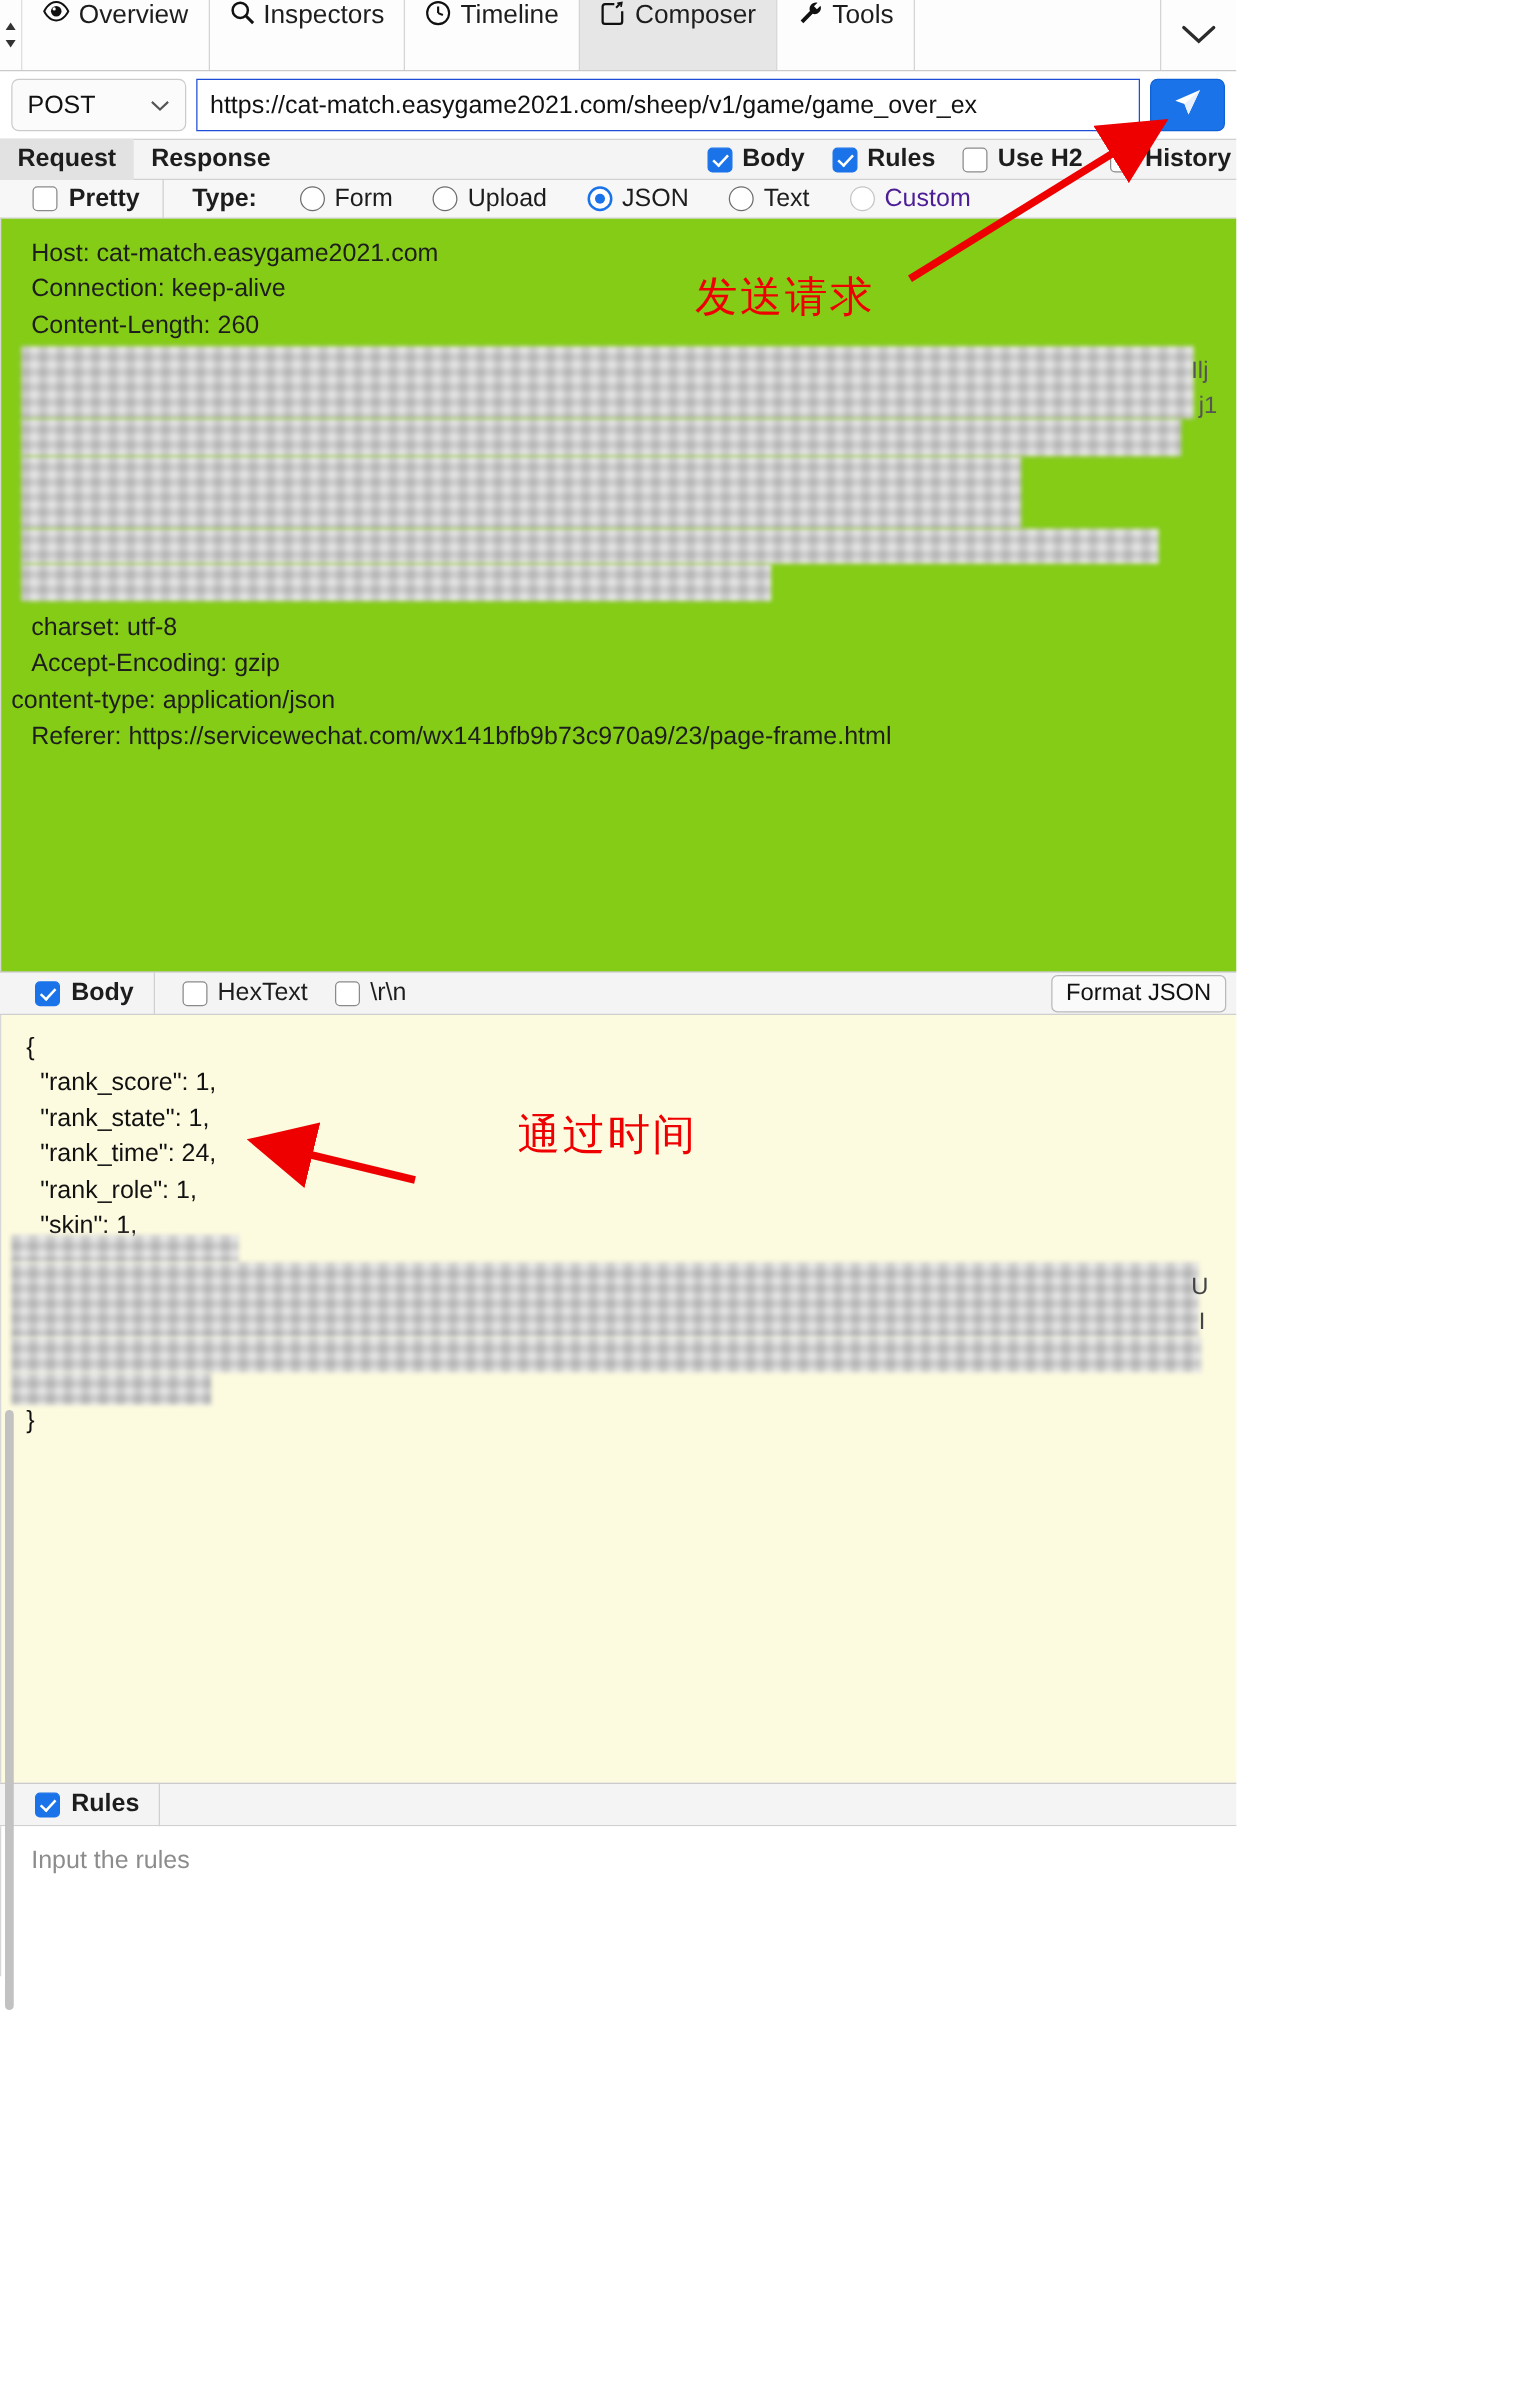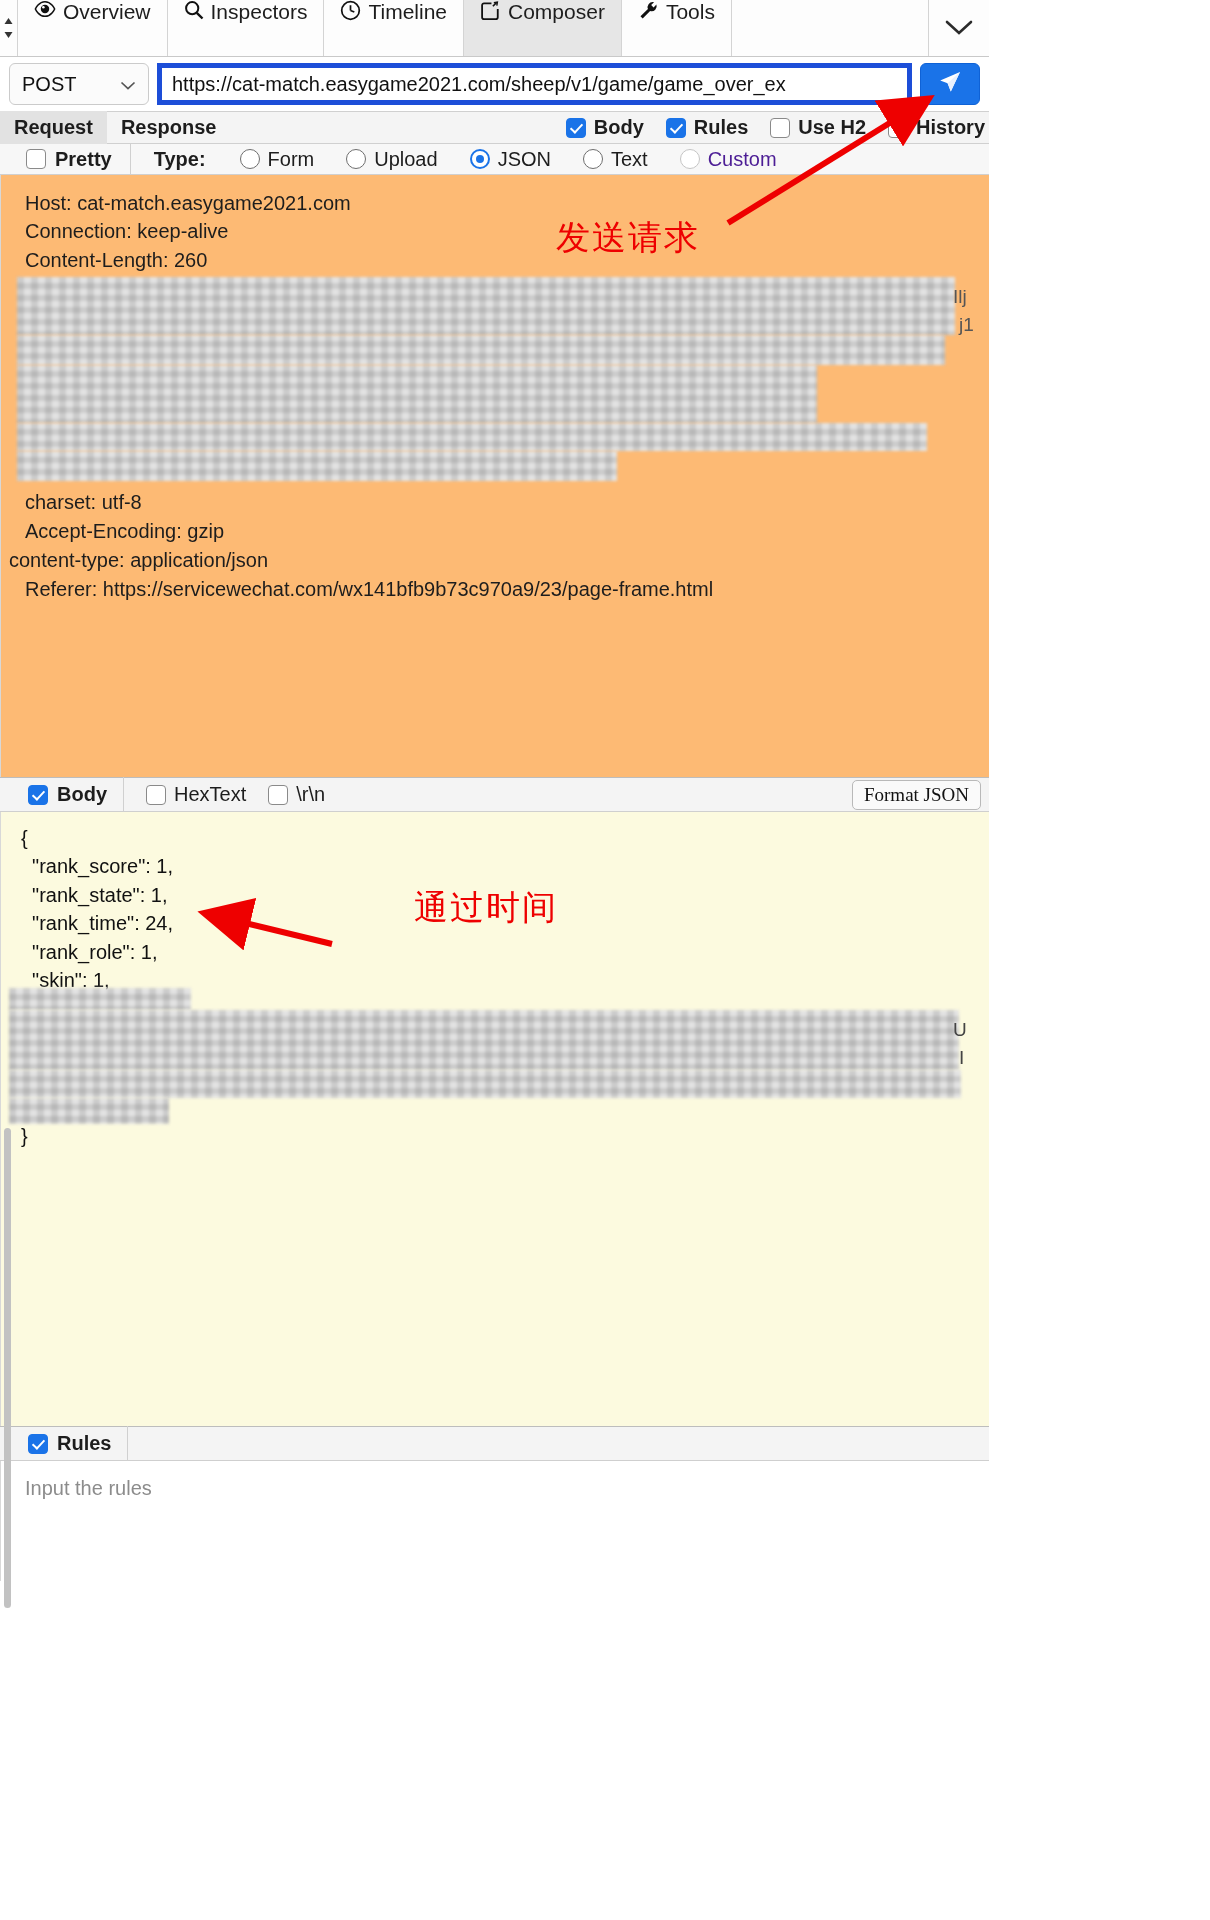--- a/index.html
+++ b/index.html
@@ -77,21 +77,21 @@
     padding: 0 12px;
     font-size: 20px; color: #111;
   }
   .method-select .chev {
     position: absolute; right: 12px; top: 50%;
     transform: translateY(-50%);
     color: #555;
   }
   .url-input {
     flex: 1; height: 42px;
-    border: 5px solid #1d4ed8;
+    border: 1px solid #1d4ed8;
     background: #ffffff;
     display: flex; align-items: center;
     padding: 0 10px;
     font-size: 20px; color: #111;
     overflow: hidden; white-space: nowrap;
   }
   .send-btn {
     width: 60px; height: 42px;
     border: 1px solid #0f62d6;
     border-radius: 6px;
@@ -182,21 +182,21 @@
     width: 8px; height: 8px; border-radius: 50%;
     background: #1a73e8;
   }
   .radio.disabled { border-color: #c5c5c5; }
   .radio-item.disabled .lbl { color: #4c1d95; }
 
   
   .headers {
     position: relative;
     height: 602px;
-    background: #fdba74;
+    background: #84cc16;
     border-left: 1px solid #d8d8d8;
     padding: 14px 0 0 24px;
     font-size: 20px;
     line-height: 28.4px;
     color: #1d1d1d;
     overflow: hidden;
   }
   .hline { white-space: nowrap; }
 
   
@@ -232,21 +232,20 @@
   }
   .bodystrip .cbx { margin-left: 22px; }
   .format-btn {
     margin-left: auto; margin-right: 8px;
     border: 1px solid #b9b9b9;
     border-radius: 5px;
     background: #fafafa;
     padding: 3px 11px;
     font-size: 19px;
     color: #111;
-    font-family: Liberation Serif, serif;
   }
 
   
   .jsonbody {
     position: relative;
     height: 614px;
     background: #fcfadf;
     border-left: 1px solid #d8d8d8;
     padding: 12px 0 0 20px;
     font-size: 20px;

